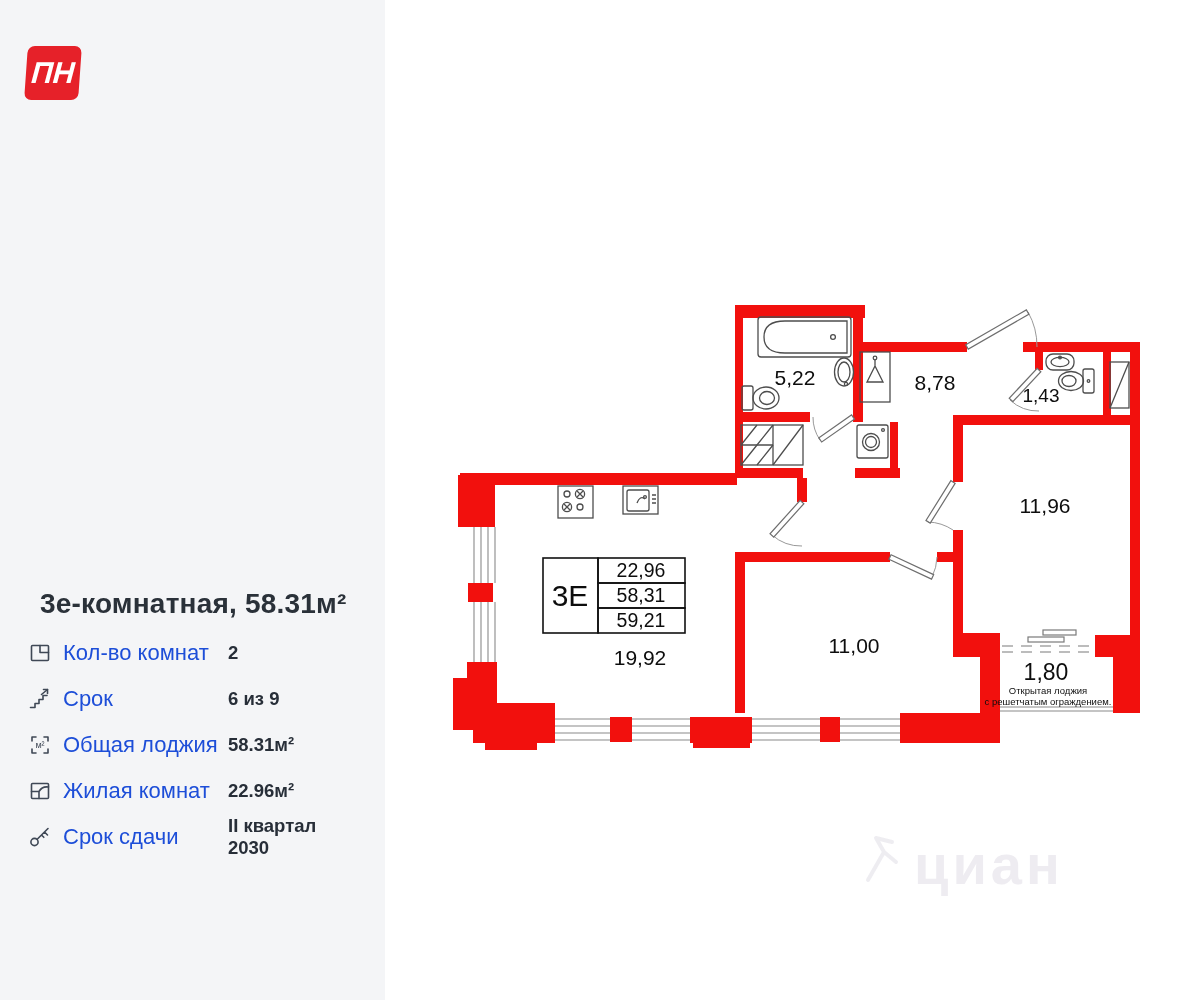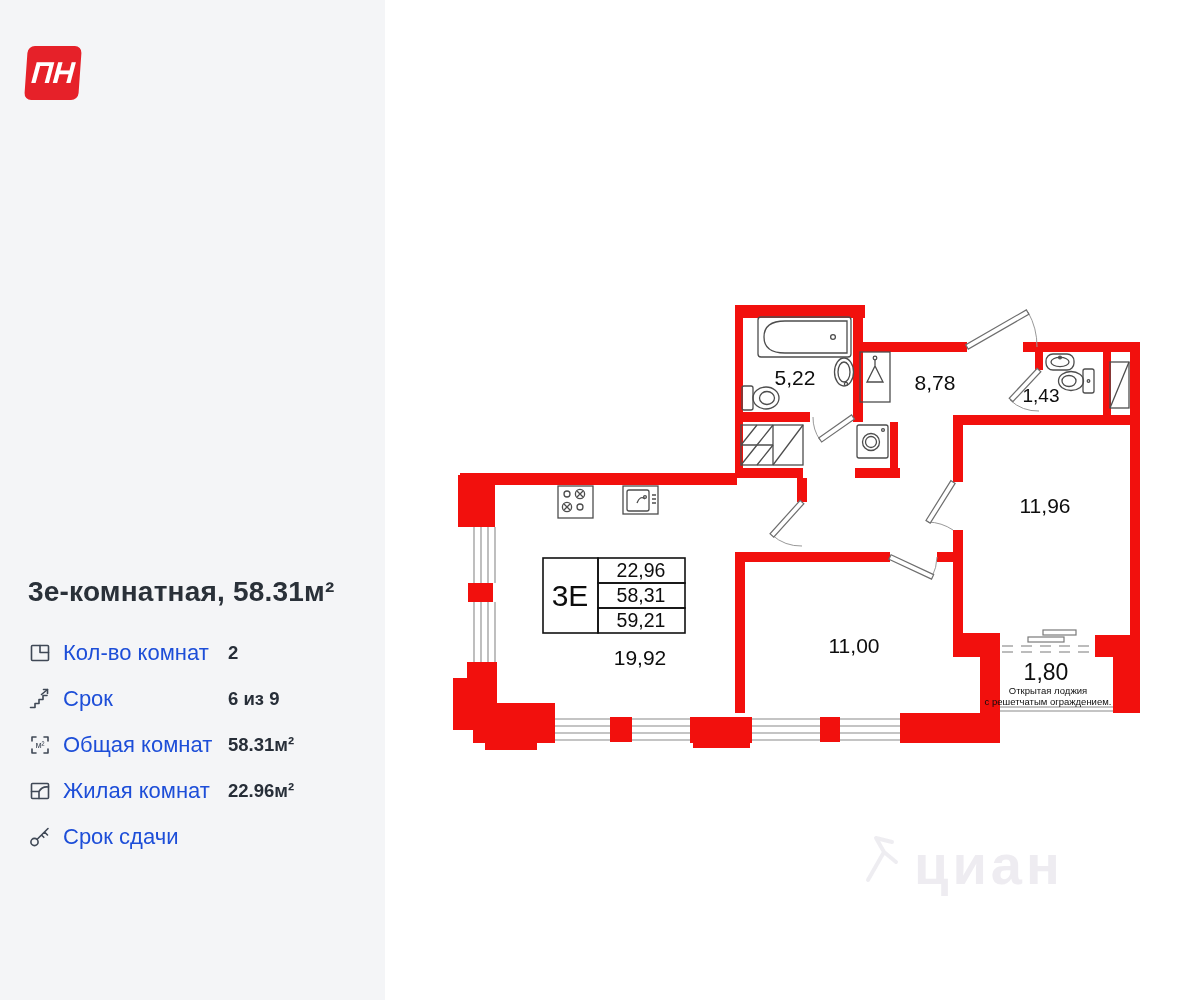--- a/index.html
+++ b/index.html
@@ -15,21 +15,21 @@
   .logo{
     width:54px;height:54px;border-radius:7px;background:#e62129;color:#fff;
     display:flex;align-items:center;justify-content:center;
     font-weight:bold;font-style:italic;font-size:30px;letter-spacing:0px;
     transform:skewX(-4deg);
   }
   .brand-name{
     font-weight:bold;font-size:23px;line-height:26px;color:#252b33;letter-spacing:.2px;
   }
   .title{
-    position:absolute;top:576px;left:28px;margin:0;
+    position:absolute;top:576px;left:28px;margin:12px;
     font-size:28px;font-weight:bold;color:#2a3139;letter-spacing:.2px;
   }
   .specs{position:absolute;top:630px;left:28px;width:330px;}
   .spec-row{position:relative;height:46px;display:flex;align-items:center;}
   .spec-icon{width:24px;height:24px;flex:0 0 24px;}
   .spec-icon svg{display:block;}
   .spec-label{margin-left:11px;font-size:22px;color:#1d4ed8;}
   .spec-value{position:absolute;left:200px;font-size:18.5px;font-weight:bold;color:#272e38;}
   .plan{position:absolute;left:440px;top:290px;width:720px;height:480px;}
   .plan text{font-family:"Liberation Sans",sans-serif;}
@@ -76,21 +76,21 @@
       <span class="spec-value">6 из 9</span>
     </div>
 
     <div class="spec-row">
       <span class="spec-icon">
         <svg width="24" height="24" viewBox="0 0 24 24" fill="none" stroke="#3f4856" stroke-width="1.6" stroke-linecap="round" stroke-linejoin="round">
           <path d="M4 8 V4 H8 M16 4 H20 V8 M20 16 V20 H16 M8 20 H4 V16"></path>
           <text x="12" y="15" font-size="9" text-anchor="middle" stroke="none" fill="#3f4856">м²</text>
         </svg>
       </span>
-      <span class="spec-label">Общая комнат</span>
+      <span class="spec-label">Общая лоджия</span>
       <span class="spec-value">58.31м²</span>
     </div>
 
     <div class="spec-row">
       <span class="spec-icon">
         <svg width="24" height="24" viewBox="0 0 24 24" fill="none" stroke="#3f4856" stroke-width="1.6" stroke-linecap="round" stroke-linejoin="round">
           <rect x="3.5" y="4.5" width="17" height="15" rx="1"></rect>
           <path d="M3.5 12.5 H 11 M11 12.5 V 19.5 M11 12.5 C 13 9 17 7.5 20.5 8"></path>
         </svg>
       </span>
@@ -99,20 +99,21 @@
     </div>
 
     <div class="spec-row">
       <span class="spec-icon">
         <svg width="24" height="24" viewBox="0 0 24 24" fill="none" stroke="#3f4856" stroke-width="1.6" stroke-linecap="round" stroke-linejoin="round">
           <circle cx="6.5" cy="17" r="3.6"></circle>
           <path d="M9.2 14.3 L20 3.5 M16.5 7 l3 3 M13.5 10 l2.3 2.3"></path>
         </svg>
       </span>
       <span class="spec-label">Срок сдачи</span>
+      <span class="spec-value">II квартал 2030</span>
     </div>
 
   </div>
 </div>
 
 <svg class="plan" viewBox="0 0 720 480">
 
   <g fill="#f2100d">
     <rect x="295" y="15" width="130" height="13"></rect>
     <rect x="295" y="15" width="8" height="173"></rect>

